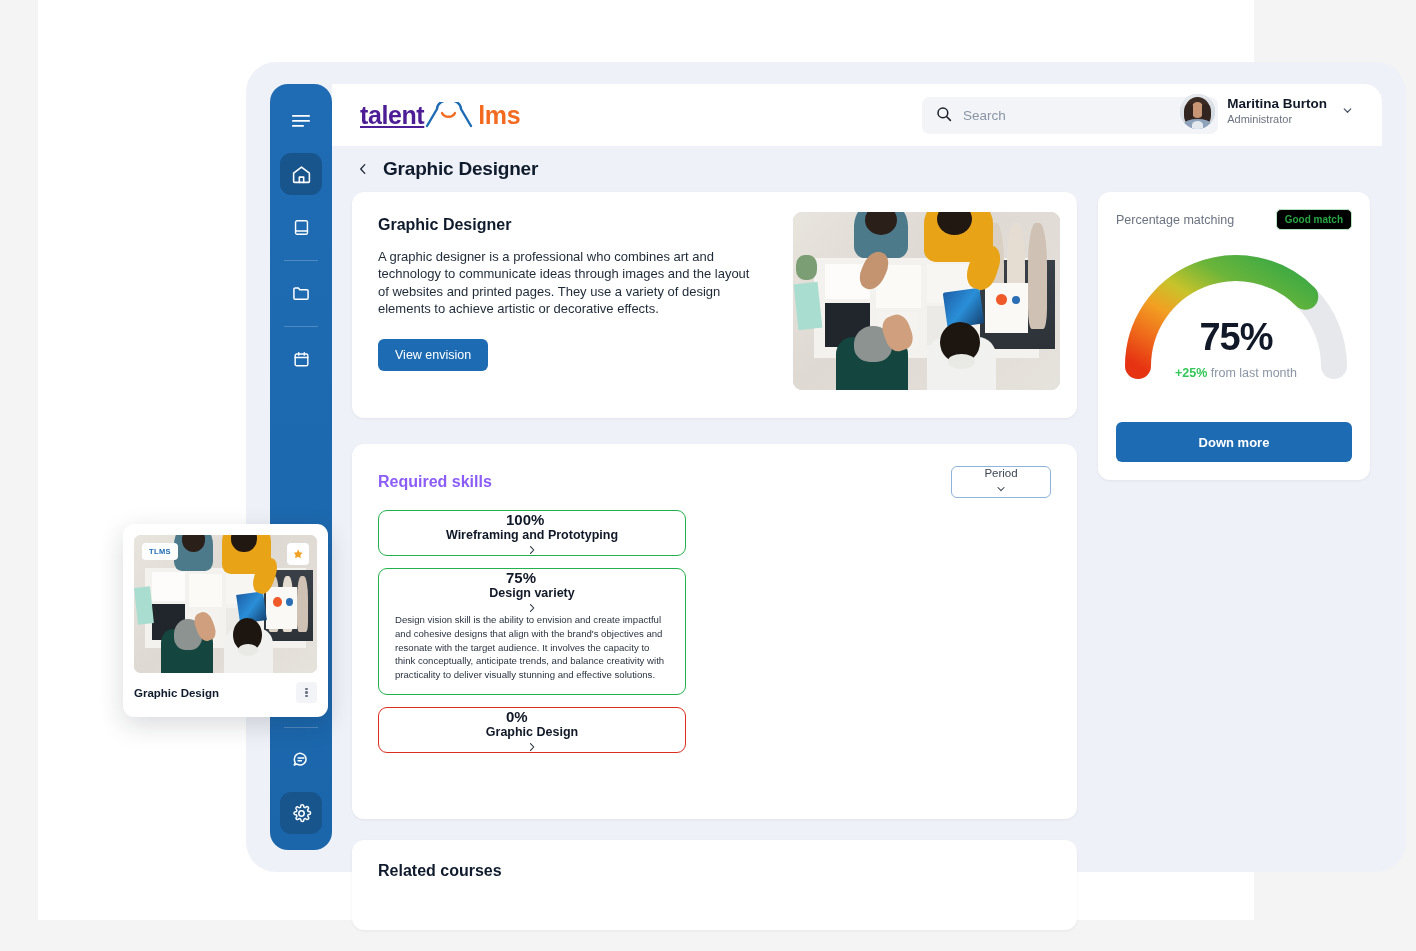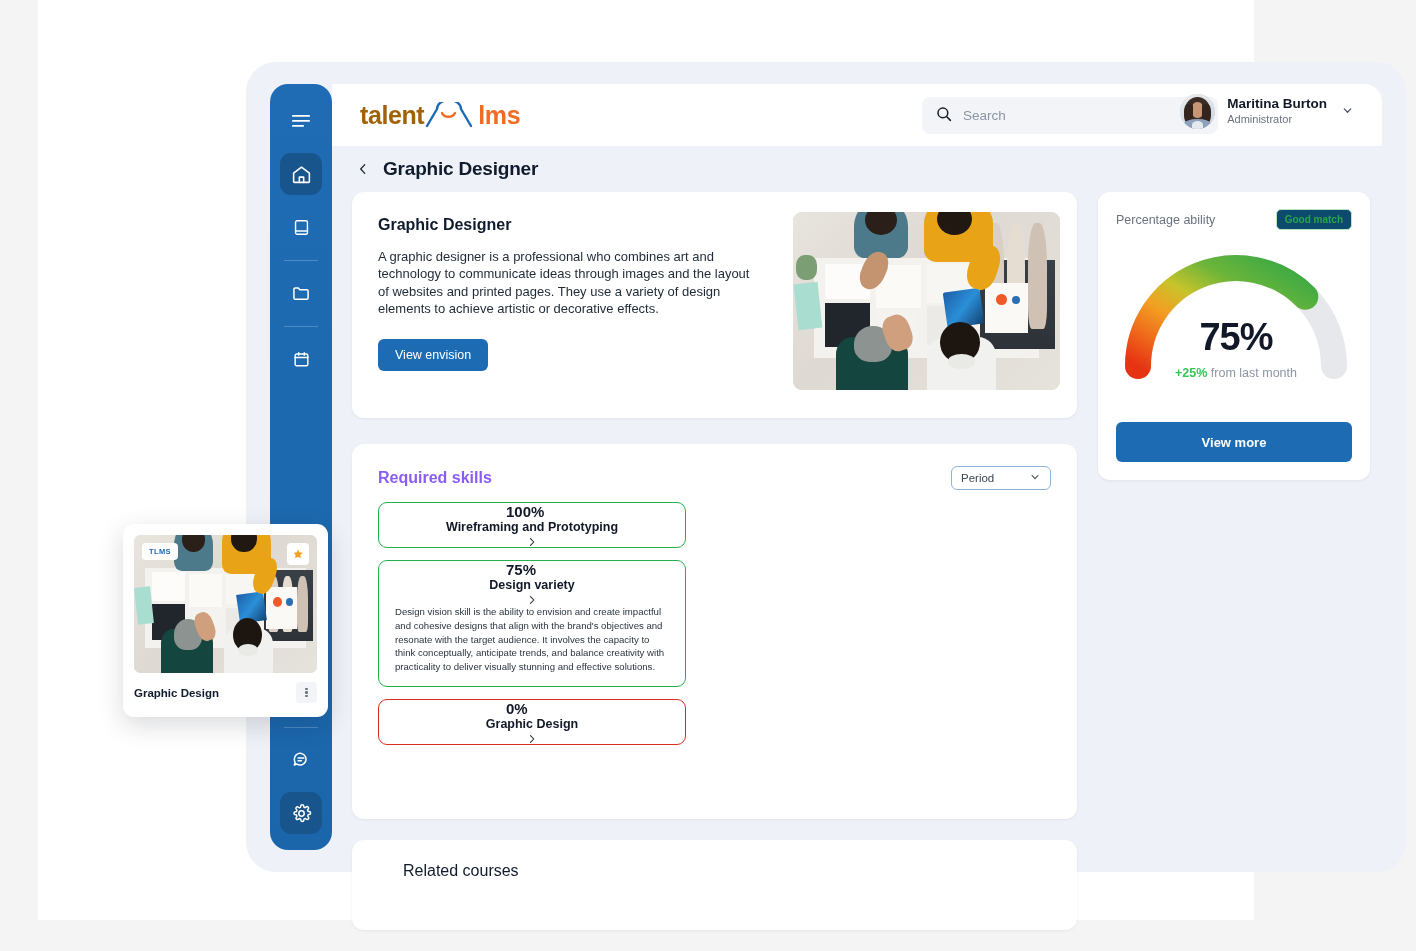--- a/index.html
+++ b/index.html
@@ -65,21 +65,21 @@
     border-top-right-radius: 18px;
     display: flex;
     align-items: center;
   }
   #logo {
     margin-left: 28px;
     display: flex; align-items: center;
     font-size: 25px; font-weight: bold;
     letter-spacing: -0.4px;
   }
-  .logo-talent { color: #a16207; }
+  .logo-talent { color: #4c1d95; text-decoration: underline; }
   .logo-lms { color: #f26b21; }
   .logo-mark { margin: 0 1px; display: flex; align-items: center; }
 
   #search-box {
     position: absolute;
     left: 590px; top: 13px;
     width: 296px; height: 37px;
     background: #f2f4f7;
     border-radius: 8px;
     display: flex; align-items: center;
@@ -203,28 +203,29 @@
   
   #skills-card {
     position: absolute;
     left: 106px; top: 382px;
     width: 725px; height: 375px;
     padding: 22px 26px;
   }
   #skills-head { display: flex; align-items: center; justify-content: space-between; }
   #skills-title { font-size: 16px; font-weight: bold; color: #8b5cf6; }
   #period-select {
-    width: 100px; height: 24px;
+    width: 100px; height: 32px;
     border: 1px solid #8fb4da;
     border-radius: 6px;
     background: #fff;
     display: flex; align-items: center; justify-content: space-between;
     padding: 0 9px;
     font-size: 11.5px; color: #3d4655;
     cursor: pointer;
+    flex-direction: column;
   }
 
   .skill {
     margin-top: 12px;
     width: 308px;
     border: 1.6px solid #22b14c;
     border-radius: 9px;
     background: #fff;
     padding: 0 14px;
     cursor: pointer;
@@ -247,34 +248,34 @@
   .skill.red { border-color: #d92d20; }
 
   
   #related-card {
     position: absolute;
     left: 106px; top: 778px;
     width: 725px; height: 90px;
     padding: 22px 26px;
     overflow: hidden;
   }
-  #related-title { font-size: 16px; font-weight: normal; color: #0f1b2d; margin-left: 25px; }
+  #related-title { font-size: 16px; font-weight: bold; color: #0f1b2d; }
 
   
   #match-card {
     position: absolute;
     left: 852px; top: 130px;
     width: 272px; height: 288px;
     padding: 17px 18px;
   }
   #match-head { display: flex; align-items: center; justify-content: space-between; }
   #match-label { font-size: 12.5px; color: #6b7280; }
   #match-badge {
     font-size: 10px; font-weight: bold; color: #28a745;
-    background: #0c4a6e;
+    background: #000000;
     border: 1px solid #b7e4c0;
     border-radius: 5px;
     padding: 4px 8px;
   }
   #gauge-wrap { position: relative; width: 240px; height: 135px; margin: 14px auto 0; }
   #gauge-value {
     position: absolute; left: 0; right: 0; top: 72px;
     text-align: center;
     font-size: 38px; font-weight: bold; color: #111827;
     letter-spacing: -1px;
@@ -574,21 +575,21 @@
         </div>
       </div>
     </div>
 
     <div id="related-card" class="card">
       <div id="related-title">Related courses</div>
     </div>
 
     <div id="match-card" class="card">
       <div id="match-head">
-        <span id="match-label">Percentage ability</span>
+        <span id="match-label">Percentage matching</span>
         <span id="match-badge">Good match</span>
       </div>
 
       <div id="gauge-wrap">
         <svg width="240" height="135" viewBox="0 0 240 135">
           <defs>
             <linearGradient id="gaugeGrad" x1="0" y1="1" x2="1" y2="0" gradientUnits="objectBoundingBox">
               <stop offset="0%" stop-color="#e63312"></stop>
               <stop offset="18%" stop-color="#ef6b1b"></stop>
               <stop offset="36%" stop-color="#f2a022"></stop>
@@ -601,21 +602,21 @@
           <path d="M 22 122 A 98 98 0 0 1 218 122" fill="none" stroke="#e6e8ec" stroke-width="26" stroke-linecap="round"></path>
 
           <path d="M 22 122 A 98 98 0 0 1 189.3 52.7" fill="none" stroke="url(#gaugeGrad)" stroke-width="26" stroke-linecap="round"></path>
         </svg>
         <div id="gauge-value">75%</div>
         <div id="gauge-sub">
           <span class="up">+25%</span><span> from last month</span>
         </div>
       </div>
 
-      <button id="view-more">View more</button>
+      <button id="view-more">Down more</button>
     </div>
 
   </div>
 
   <div id="float-card">
     <div id="float-thumb">
       <div class="ph" style="inset:0;background:linear-gradient(135deg,#e8e4de,#ded9d2 45%,#e6e2dc);"></div>
       <div class="ph" style="left:6%;top:24%;width:88%;height:58%;background:#f4f2ee;"></div>
       <div class="ph" style="left:10%;top:27%;width:18%;height:21%;background:#fdfcfa;"></div>
       <div class="ph" style="left:10%;top:50%;width:18%;height:26%;background:#20262c;"></div>

